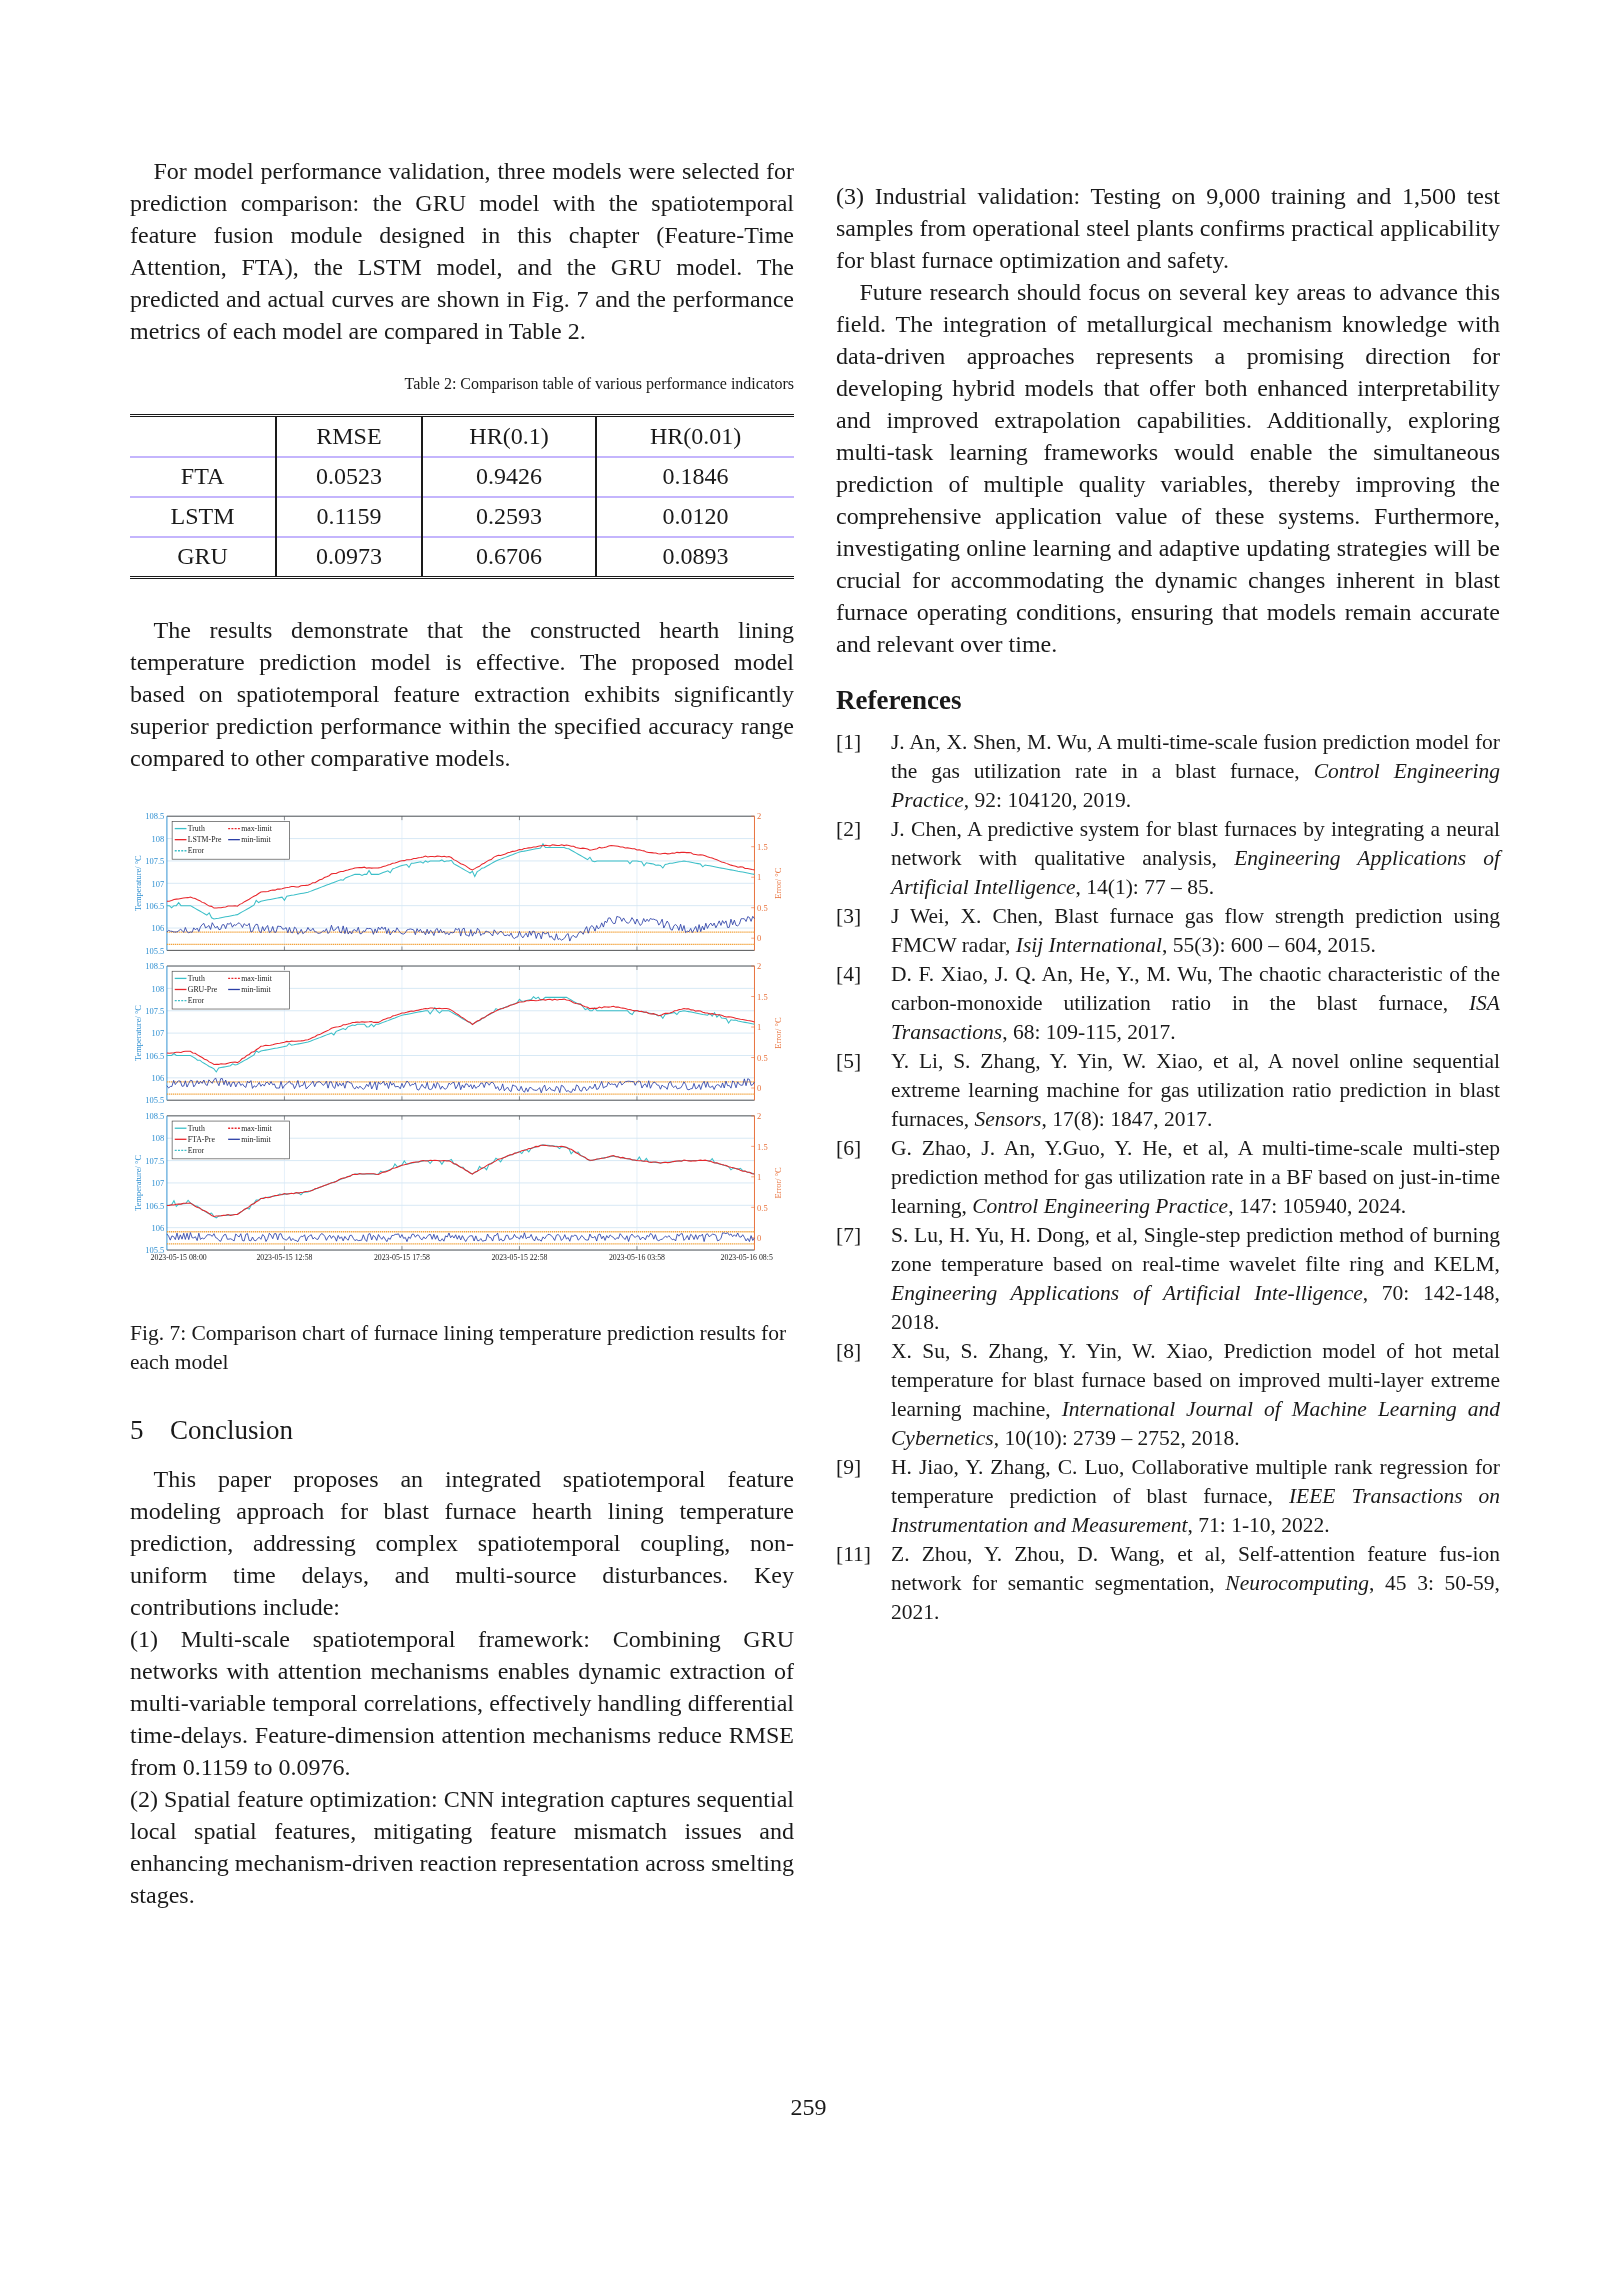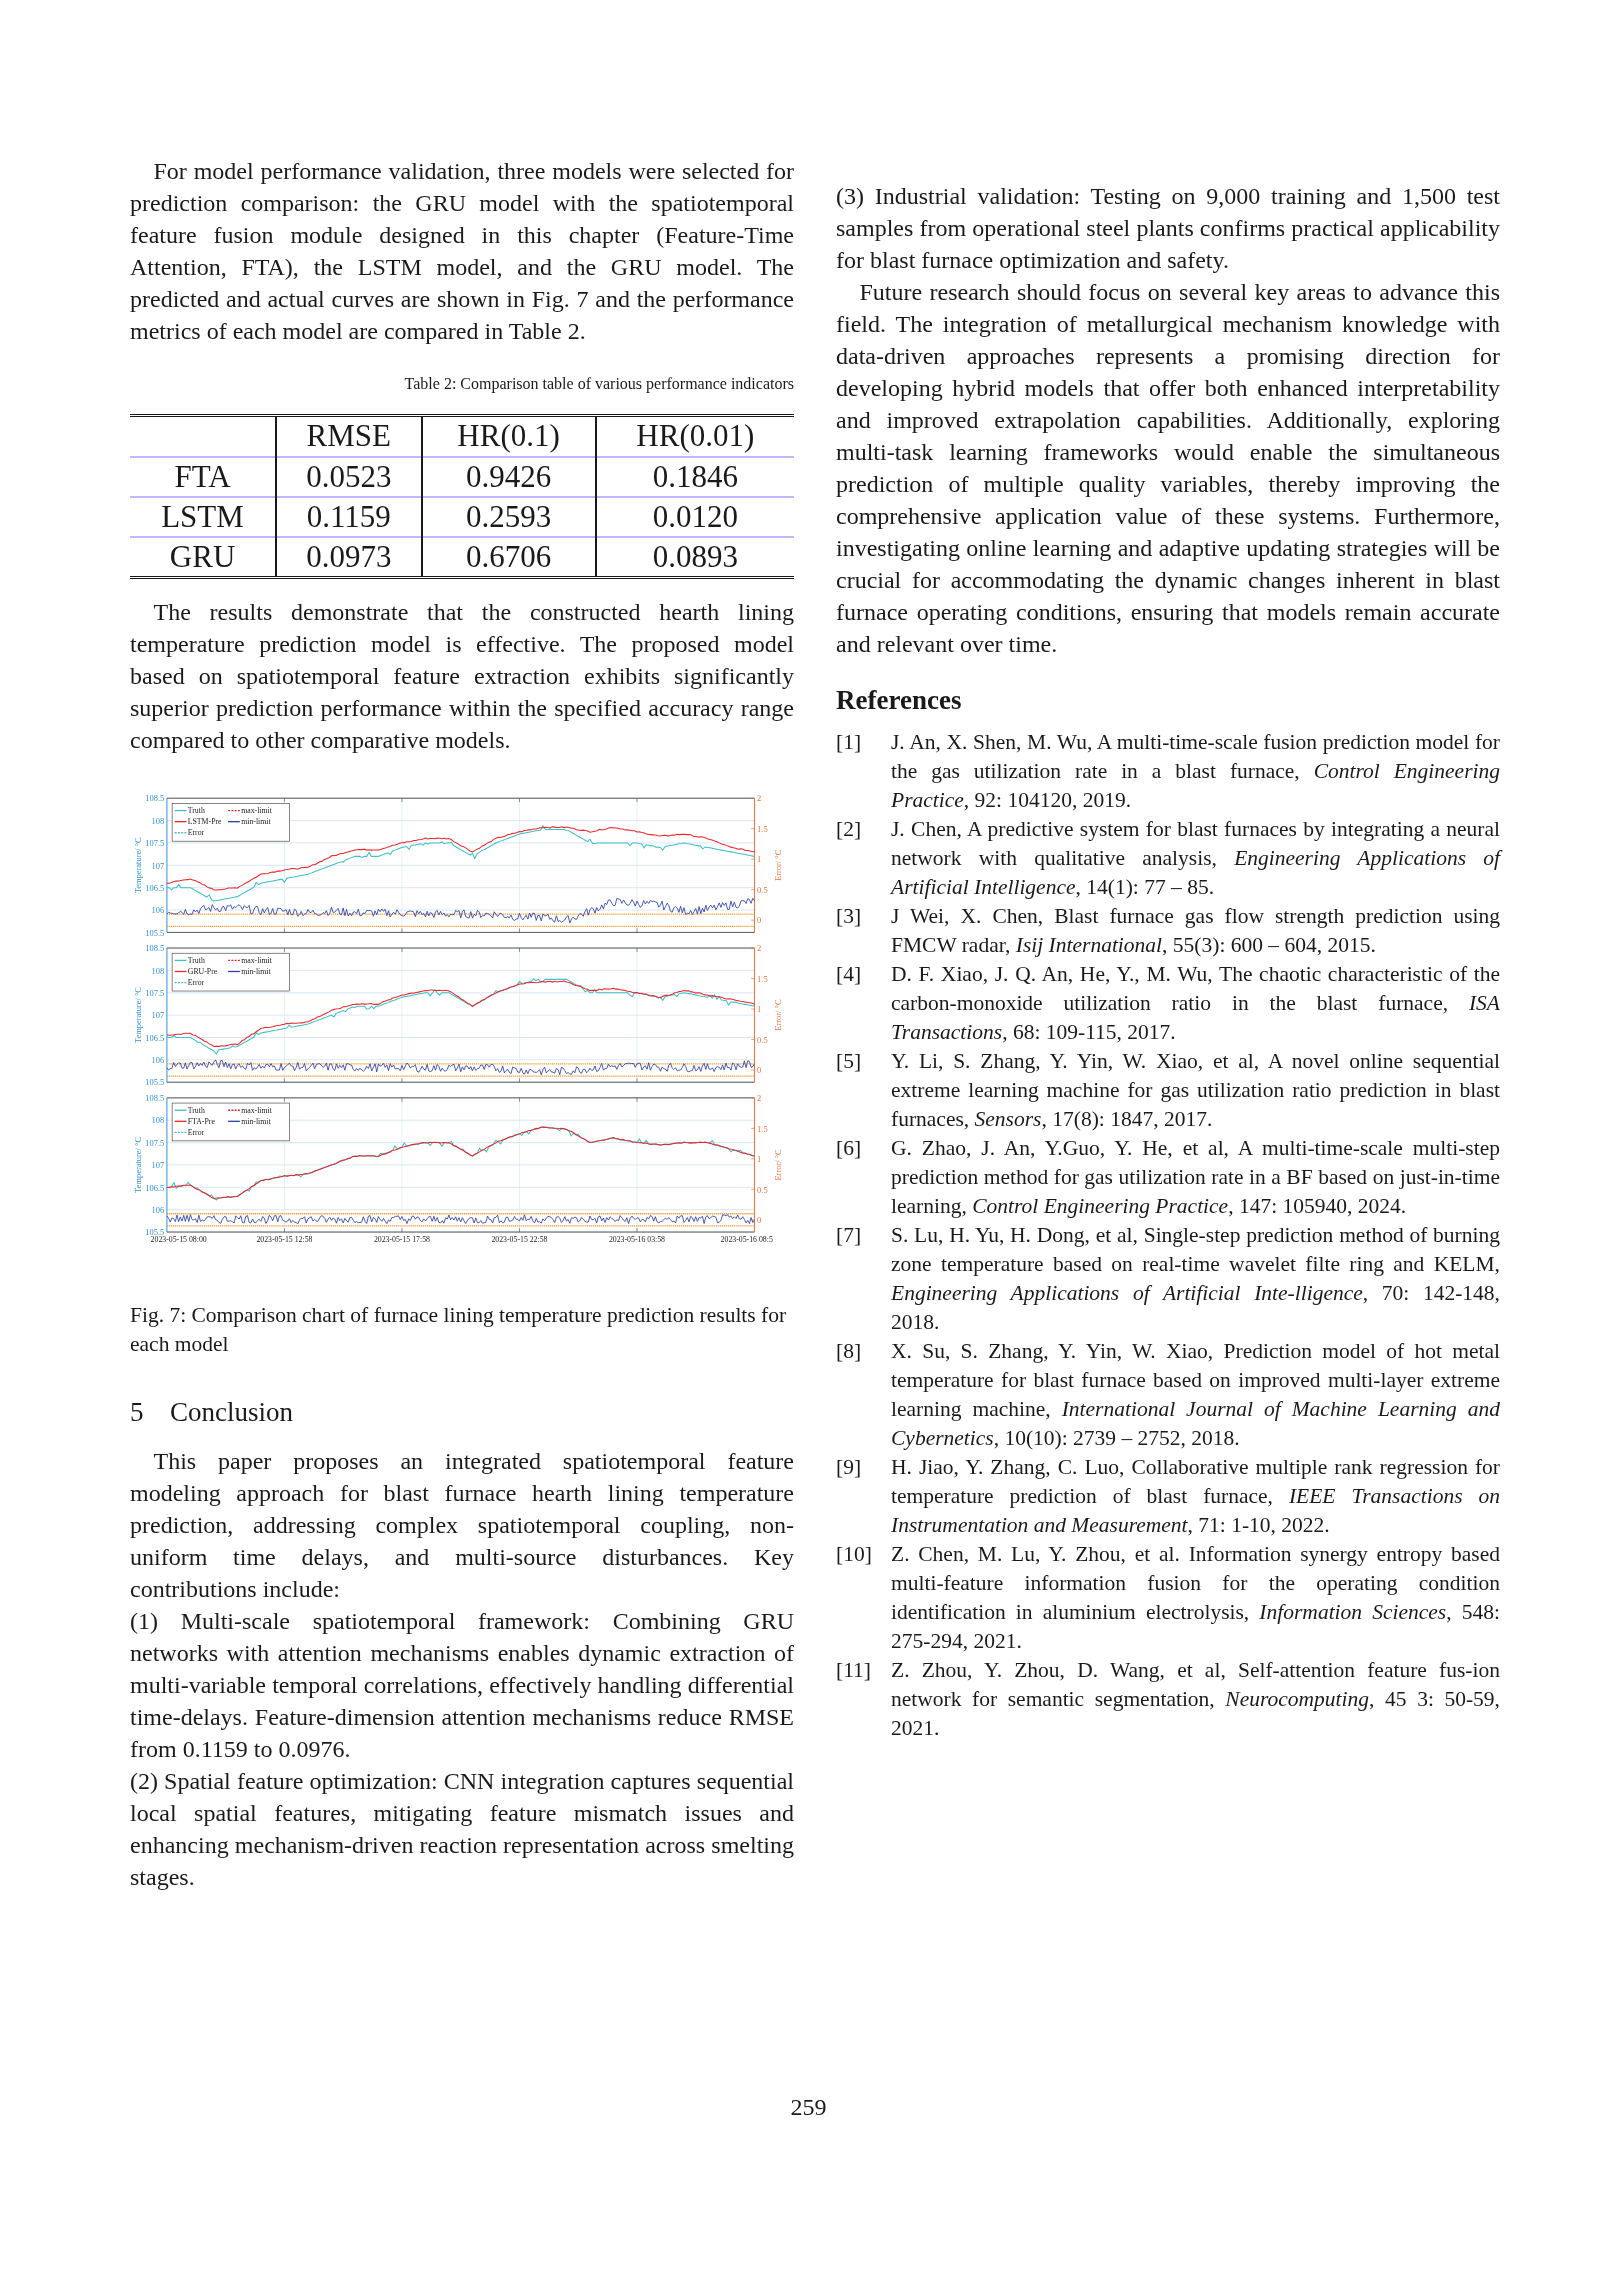--- a/index.html
+++ b/index.html
@@ -4,22 +4,22 @@
 <style>
   html,body{margin:0;padding:0;background:#fff;}
   body{width:1617px;height:2295px;position:relative;overflow:hidden;
        font-family:"Liberation Serif","DejaVu Serif",serif;color:#1a1a1a;}
   .col{position:absolute;top:155px;width:664px;}
   .col.left{left:130px;}
   .col.right{left:836px;margin-top:25px;}
   p{margin:0;font-size:24px;line-height:32px;text-align:justify;}
   p.indent{text-indent:23.5px;}
   .caption-table{font-size:16px;line-height:29px;text-align:right;margin:22px 0 15.6px 0;}
-  table.perf{width:100%;border-collapse:collapse;font-size:31px;text-align:center;
-       border-top:3.9px double #1a1a1a;border-bottom:3.9px double #1a1a1a;margin-bottom:17px;}
+  table.perf{width:100%;border-collapse:collapse;font-size:24px;text-align:center;
+       border-top:3.9px double #1a1a1a;border-bottom:3.9px double #1a1a1a;margin-bottom:35px;}
   table.perf td{border-right:2px solid #1a1a1a;height:38px;padding:0;}
   table.perf td:last-child{border-right:none;}
   table.perf tr+tr td{border-top:2px solid #c4b5fd;}
   table.perf tr:first-child td{height:39px;}
   .fig-wrap{margin-top:37px;width:664px;}
   .fig-wrap svg{display:block;}
   .fig-caption{font-size:21.5px;line-height:29px;margin-top:39px;text-align:left;}
   h2.section{font-family:"Liberation Serif",serif;font-weight:normal;font-size:27px;margin:38px 0 17px 0;}
   h2.section .num{display:inline-block;width:40px;}
   h2.refs{font-family:"Liberation Serif",serif;font-weight:bold;font-size:27px;margin:25px 0 11.7px 0;}
@@ -281,19 +281,18 @@
   <ol class="refs" id="refs-list">
       <li><span class="rnum">[1]</span>J. An, X. Shen, M. Wu, A multi-time-scale fusion prediction model for the gas utilization rate in a blast furnace, <i>Control Engineering Practice</i>, 92: 104120, 2019.</li>
       <li><span class="rnum">[2]</span>J. Chen, A predictive system for blast furnaces by integrating a neural network with qualitative analysis, <i>Engineering Applications of Artificial Intelligence</i>, 14(1): 77 – 85.</li>
       <li><span class="rnum">[3]</span>J Wei, X. Chen, Blast furnace gas flow strength prediction using FMCW radar, <i>Isij International</i>, 55(3): 600 – 604, 2015.</li>
       <li><span class="rnum">[4]</span>D. F. Xiao, J. Q. An, He, Y., M. Wu, The chaotic characteristic of the carbon-monoxide utilization ratio in the blast furnace, <i>ISA Transactions</i>, 68: 109-115, 2017.</li>
       <li><span class="rnum">[5]</span>Y. Li, S. Zhang, Y. Yin, W. Xiao, et al, A novel online sequential extreme learning machine for gas utilization ratio prediction in blast furnaces, <i>Sensors</i>, 17(8): 1847, 2017.</li>
       <li><span class="rnum">[6]</span>G. Zhao, J. An, Y.Guo, Y. He, et al, A multi-time-scale multi-step prediction method for gas utilization rate in a BF based on just-in-time learning, <i>Control Engineering Practice</i>, 147: 105940, 2024.</li>
       <li><span class="rnum">[7]</span>S. Lu, H. Yu, H. Dong, et al, Single-step prediction method of burning zone temperature based on real-time wavelet filte ring and KELM, <i>Engineering Applications of Artificial Inte-lligence</i>, 70: 142-148, 2018.</li>
       <li><span class="rnum">[8]</span>X. Su, S. Zhang, Y. Yin, W. Xiao, Prediction model of hot metal temperature for blast furnace based on improved multi-layer extreme learning machine, <i>International Journal of Machine Learning and Cybernetics</i>, 10(10): 2739 – 2752, 2018.</li>
       <li><span class="rnum">[9]</span>H. Jiao, Y. Zhang, C. Luo, Collaborative multiple rank regression for temperature prediction of blast furnace, <i>IEEE Transactions on Instrumentation and Measurement</i>, 71: 1-10, 2022.</li>
-      <li><span class="rnum">[10]</span>Z. Chen, M. Lu, Y. Zhou, et al. Information synergy entropy based multi-feature information fusion for the operating condition identification in aluminium electrolysis, <i>Information Sciences</i>, 548: 275-294, 2021.</li>
       <li><span class="rnum">[11]</span>Z. Zhou, Y. Zhou,  D. Wang, et al, Self-attention feature fus-ion network for semantic segmentation, <i>Neurocomputing</i>, 45 3: 50-59, 2021.</li>
     </ol>
 </div>
 
 <div class="page-num">259</div>
 
 
 </body></html>

